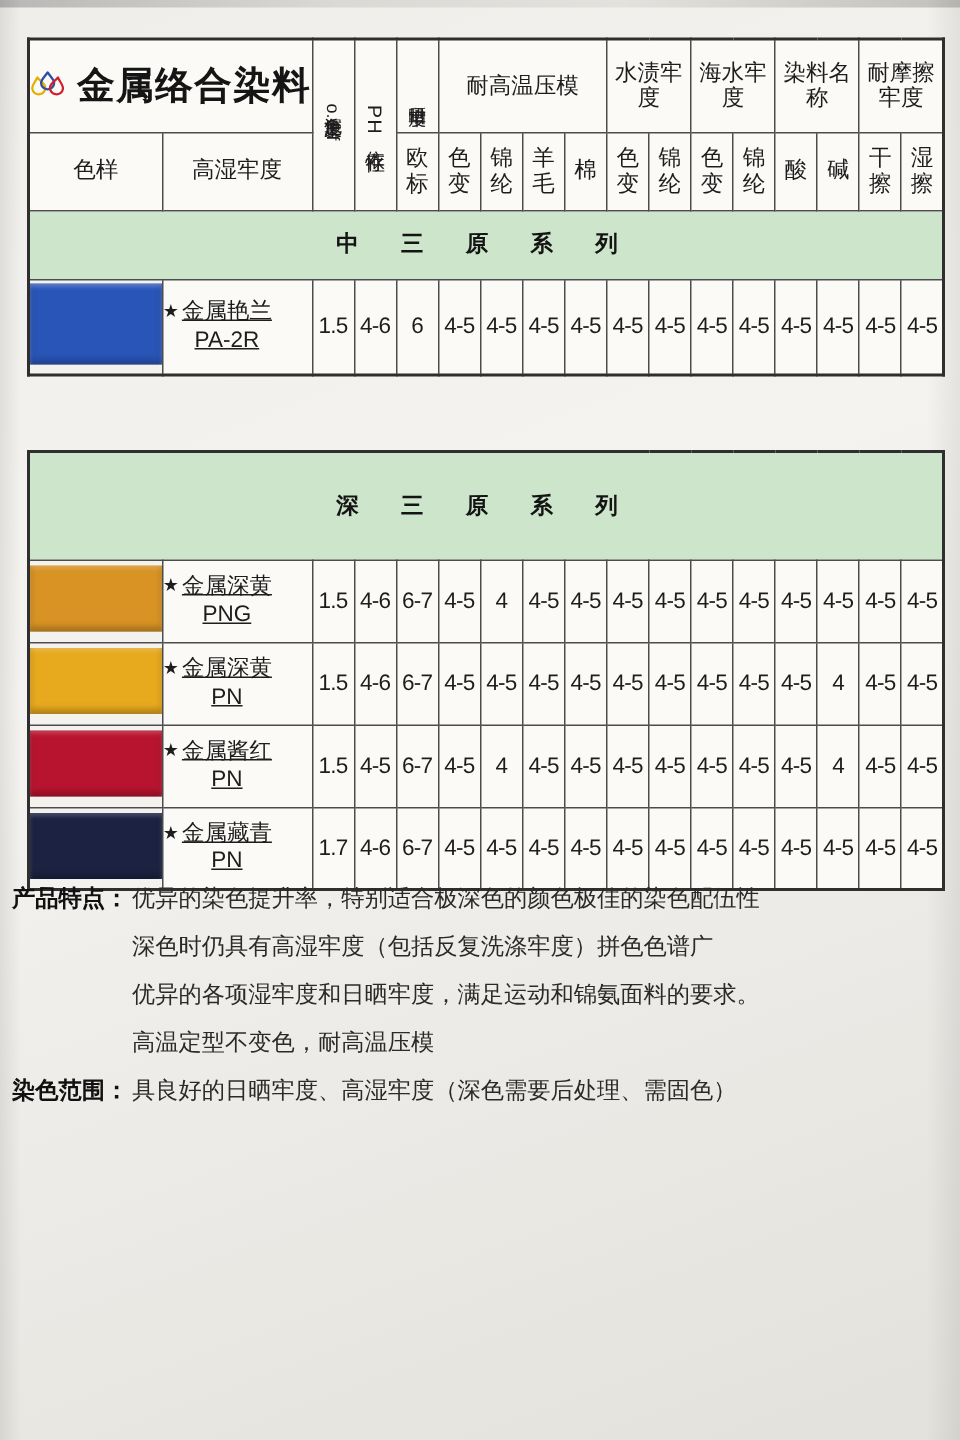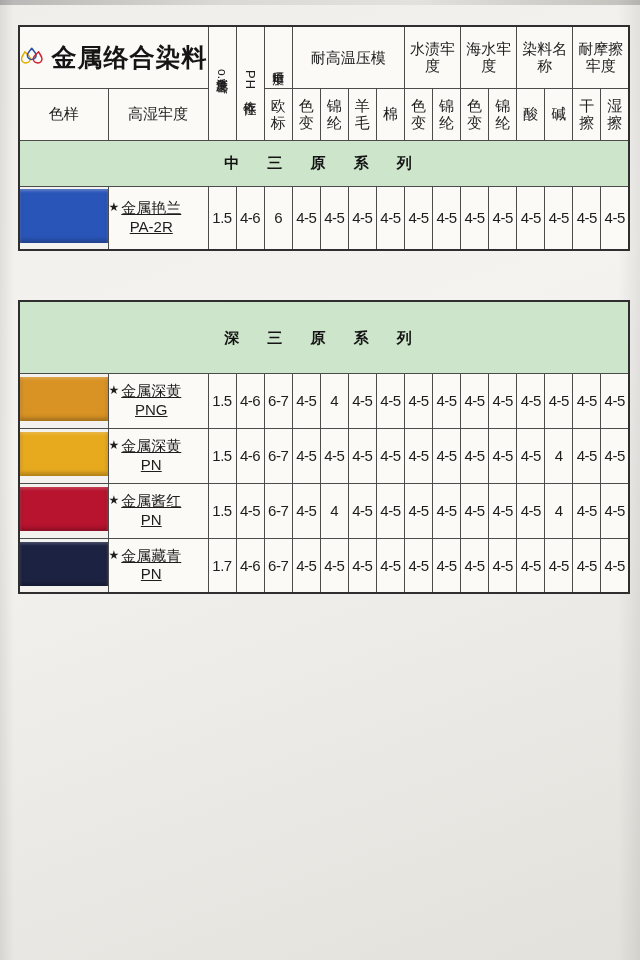--- a/index.html
+++ b/index.html
@@ -338,13 +338,24 @@
       <td class="val">4-5</td>
       <td class="val">4-5</td>
       <td class="val">4-5</td>
       <td class="val">4-5</td>
       <td class="val">4-5</td>
       <td class="val">4-5</td>
     </tr>
     </tbody>
   </table>
 
+  <div class="notes">
+    <div class="note-line">
+      <span class="note-label">产品特点：</span><span>优异的染色提升率，特别适合极深色的颜色极佳的染色配伍性</span>
+    </div>
+    <div class="note-line indent">深色时仍具有高湿牢度（包括反复洗涤牢度）拼色色谱广</div>
+    <div class="note-line indent">优异的各项湿牢度和日晒牢度，满足运动和锦氨面料的要求。</div>
+    <div class="note-line indent">高温定型不变色，耐高温压模</div>
+    <div class="note-line">
+      <span class="note-label">染色范围：</span><span>具良好的日晒牢度、高湿牢度（深色需要后处理、需固色）</span>
+    </div>
+  </div>
 </div>
 
 </body></html>

